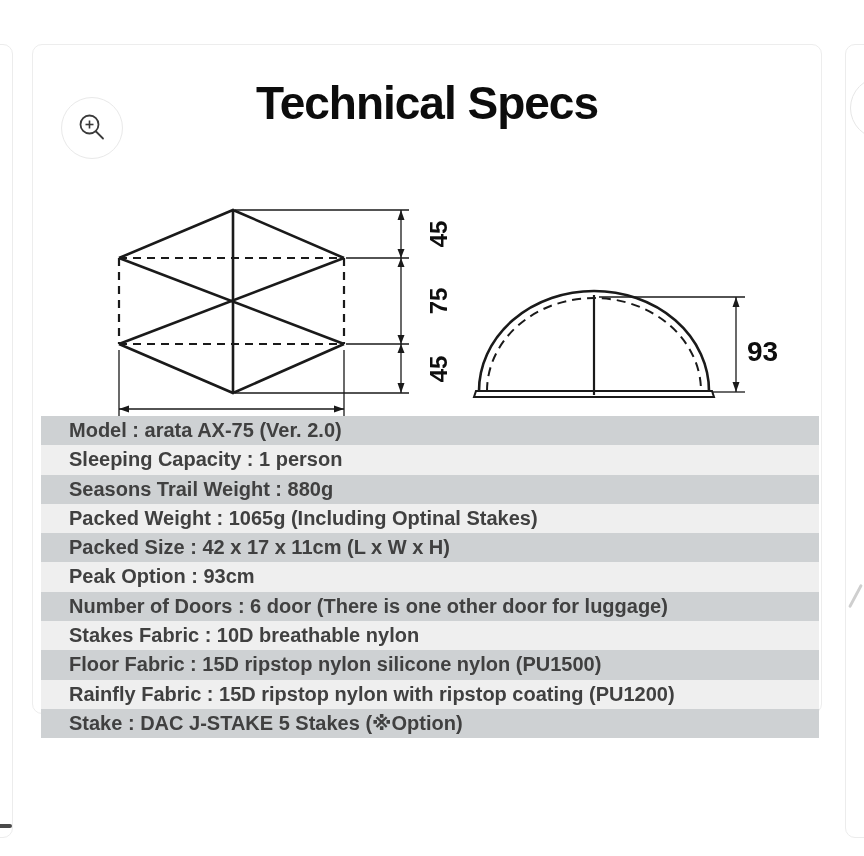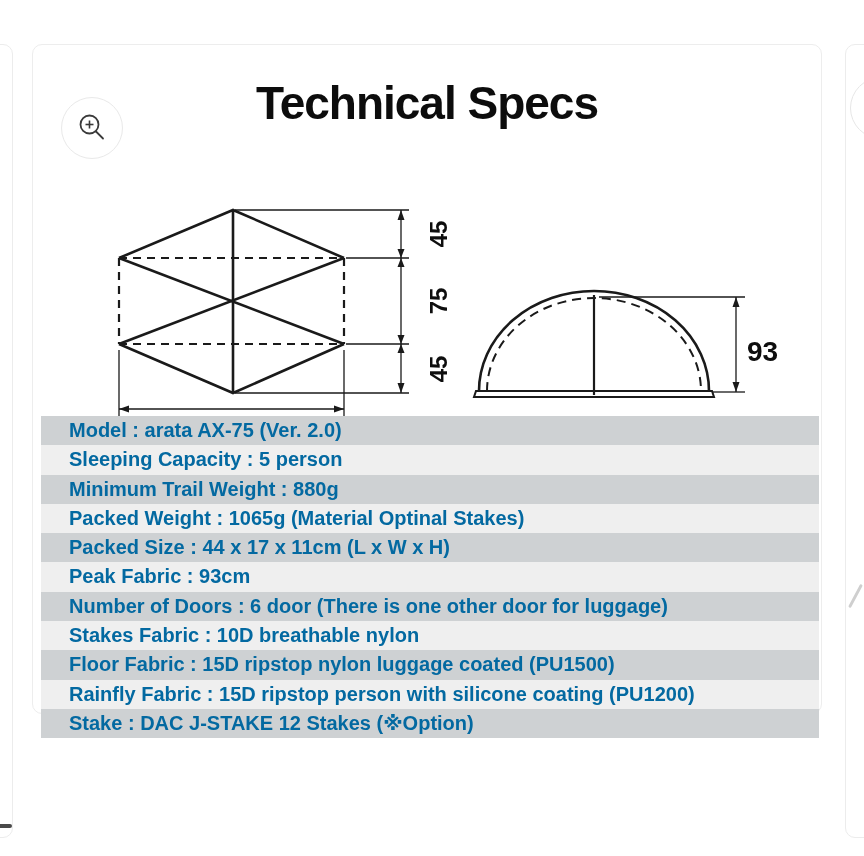--- a/index.html
+++ b/index.html
@@ -49,21 +49,21 @@
     color:#0c0c0c;
   }
   .diagrams{position:absolute;left:0;top:120px;width:790px;height:290px;}
   .specs{
     position:absolute;left:8px;top:371px;width:778px;
   }
   .spec-row{
     height:29.3px;line-height:29.3px;
     padding-left:28px;
     font-size:20px;font-weight:600;
-    color:#0369a1;
+    color:#404040;
     white-space:nowrap;overflow:hidden;
   }
   .spec-row:nth-child(odd){background:var(--row-dark);}
   .spec-row:nth-child(even){background:var(--row-light);}
   svg text{
     font-family:"Liberation Sans","DejaVu Sans",sans-serif;
     font-weight:bold;fill:#0e0e0e;
   }
 </style>
 </head>
@@ -163,26 +163,26 @@
         <g fill="#1a1a1a" stroke="none">
           <path d="M703,132 L699.5,142 L706.5,142 Z"></path>
           <path d="M703,227 L699.5,217 L706.5,217 Z"></path>
         </g>
         <text x="714" y="196" font-size="28" text-anchor="start">93</text>
       </svg>
     </div>
 
     <div class="specs">
       <div class="spec-row">Model : arata AX-75  (Ver. 2.0)</div>
-      <div class="spec-row">Sleeping Capacity : 5 person</div>
-      <div class="spec-row">Minimum Trail Weight : 880g</div>
-      <div class="spec-row">Packed Weight : 1065g  (Material Optinal Stakes)</div>
-      <div class="spec-row">Packed Size : 44 x 17 x 11cm  (L x W x H)</div>
-      <div class="spec-row">Peak Fabric : 93cm</div>
+      <div class="spec-row">Sleeping Capacity : 1 person</div>
+      <div class="spec-row">Seasons Trail Weight : 880g</div>
+      <div class="spec-row">Packed Weight : 1065g  (Including Optinal Stakes)</div>
+      <div class="spec-row">Packed Size : 42 x 17 x 11cm  (L x W x H)</div>
+      <div class="spec-row">Peak Option : 93cm</div>
       <div class="spec-row">Number of Doors : 6 door  (There is one other door for luggage)</div>
       <div class="spec-row">Stakes Fabric : 10D breathable nylon</div>
-      <div class="spec-row">Floor Fabric : 15D ripstop nylon luggage coated (PU1500)</div>
-      <div class="spec-row">Rainfly Fabric : 15D ripstop person with silicone coating (PU1200)</div>
-      <div class="spec-row">Stake  : DAC J-STAKE 12 Stakes  (※Option)</div>
+      <div class="spec-row">Floor Fabric : 15D ripstop nylon silicone nylon (PU1500)</div>
+      <div class="spec-row">Rainfly Fabric : 15D ripstop nylon with ripstop coating (PU1200)</div>
+      <div class="spec-row">Stake  : DAC J-STAKE 5 Stakes  (※Option)</div>
     </div>
 
   </div>
 </div>
 
 </body></html>

